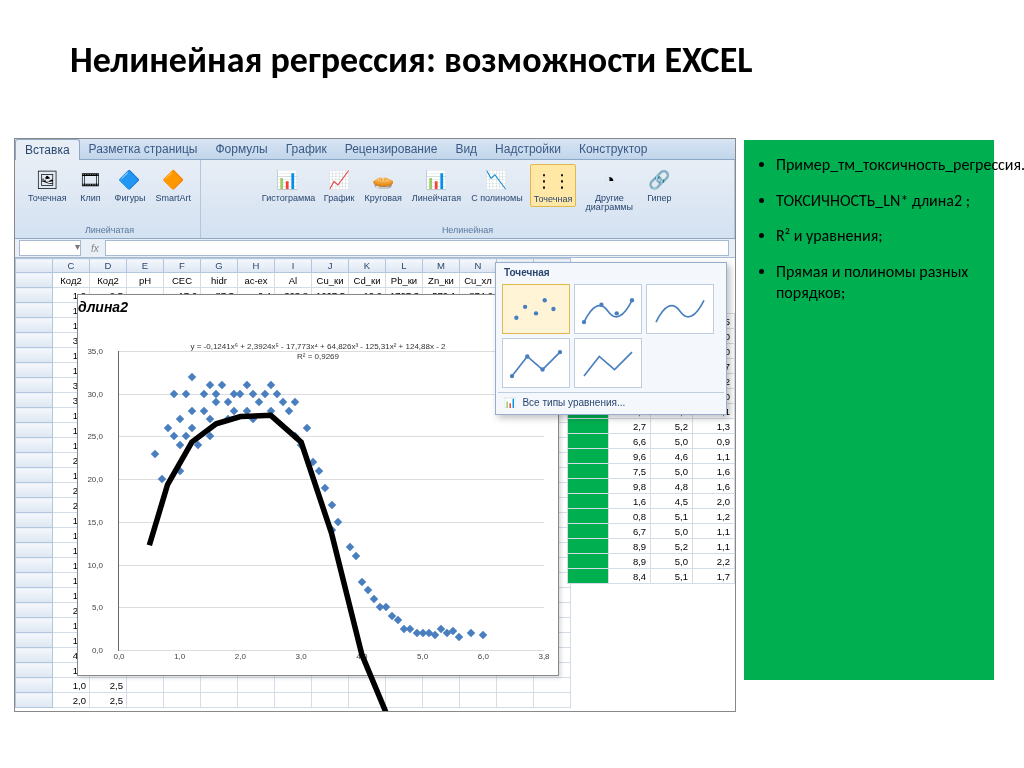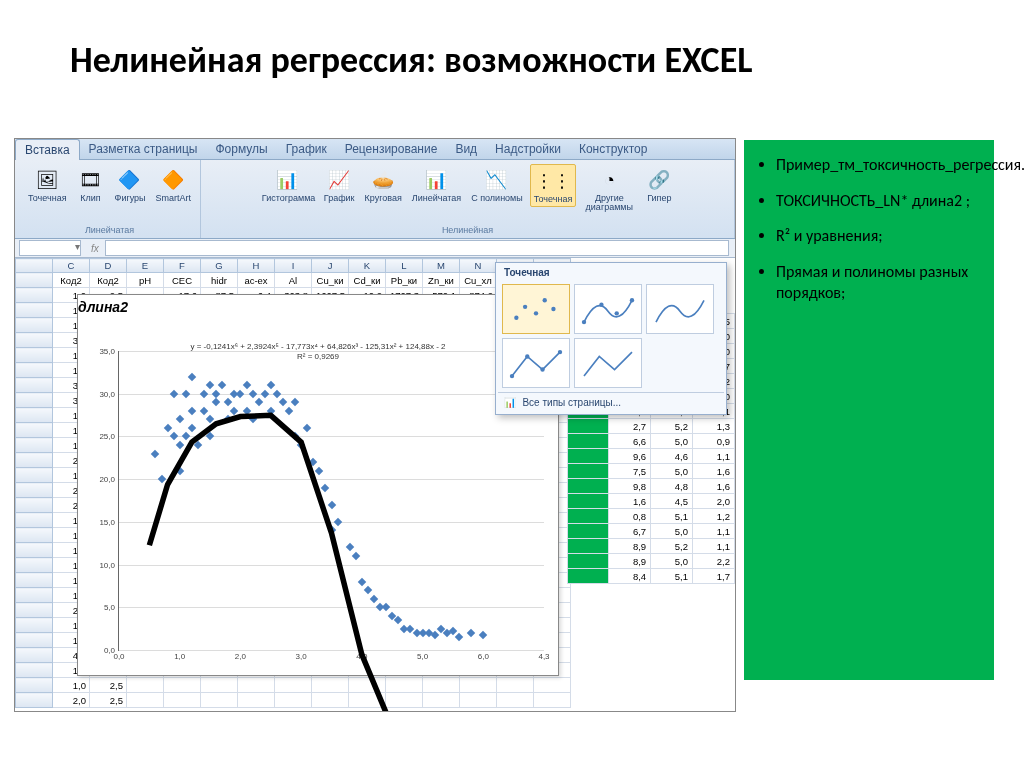--- a/index.html
+++ b/index.html
@@ -211,21 +211,21 @@
   }
   .plot-area {
     position: absolute;
     left: 40px;
     right: 14px;
     top: 56px;
     bottom: 24px;
     border-left: 1px solid #666;
     border-bottom: 1px solid #666;
   }
-  .ytick { position: absolute; right: 100%; margin-right: 4px; font-size: 8px; color: #444; transform: translateY(-50%); }
+  .ytick { position: absolute; right: 100%; margin-right: 16px; font-size: 8px; color: #444; transform: translateY(-50%); }
   .xtick { position: absolute; top: 100%; margin-top: 2px; font-size: 8px; color: #444; transform: translateX(-50%); }
   .gridline-h { position: absolute; left: 0; right: 0; border-top: 1px solid #dcdcdc; }
   .pt {
     position: absolute;
     width: 6px; height: 6px;
     background: #4a7fbf;
     transform: translate(-3px,-3px) rotate(45deg);
   }
   .curve { position: absolute; inset: 0; }
   .curve path { stroke: #000; stroke-width: 1.3; fill: none; }
@@ -979,21 +979,21 @@
           <div class="ytick" style="top: 14.2857%;">30,0</div>
           <div class="gridline-h" style="top: 0%;"></div>
           <div class="ytick" style="top: 0%;">35,0</div>
           <div class="xtick" style="left: 0%;">0,0</div>
           <div class="xtick" style="left: 14.2857%;">1,0</div>
           <div class="xtick" style="left: 28.5714%;">2,0</div>
           <div class="xtick" style="left: 42.8571%;">3,0</div>
           <div class="xtick" style="left: 57.1429%;">4,0</div>
           <div class="xtick" style="left: 71.4286%;">5,0</div>
           <div class="xtick" style="left: 85.7143%;">6,0</div>
-          <div class="xtick" style="left: 100%;">4,3</div>
+          <div class="xtick" style="left: 100%;">3,8</div>
           <div class="pt" style="left: 8.57143%; top: 34.2857%;"></div>
           <div class="pt" style="left: 10%; top: 42.8571%;"></div>
           <div class="pt" style="left: 11.4286%; top: 25.7143%;"></div>
           <div class="pt" style="left: 12.8571%; top: 28.5714%;"></div>
           <div class="pt" style="left: 12.8571%; top: 14.2857%;"></div>
           <div class="pt" style="left: 14.2857%; top: 40%;"></div>
           <div class="pt" style="left: 14.2857%; top: 22.8571%;"></div>
           <div class="pt" style="left: 14.2857%; top: 31.4286%;"></div>
           <div class="pt" style="left: 15.7143%; top: 14.2857%;"></div>
           <div class="pt" style="left: 15.7143%; top: 28.5714%;"></div>
@@ -1253,18 +1253,18 @@
             </svg>
         </div>
         <div class="thumb">
           <svg viewBox="0 0 60 44">
               <polyline points="8,34 22,16 36,28 52,12" stroke="#4a7fbf" stroke-width="1.5" fill="none"></polyline>
             </svg>
         </div>
       </div>
       <div class="popup-footer">
         <span>📊</span>
-        <span>Все типы страницы...</span>
+        <span>Все типы уравнения...</span>
       </div>
     </div>
 
   </div>
 </div>
 
 </body></html>

